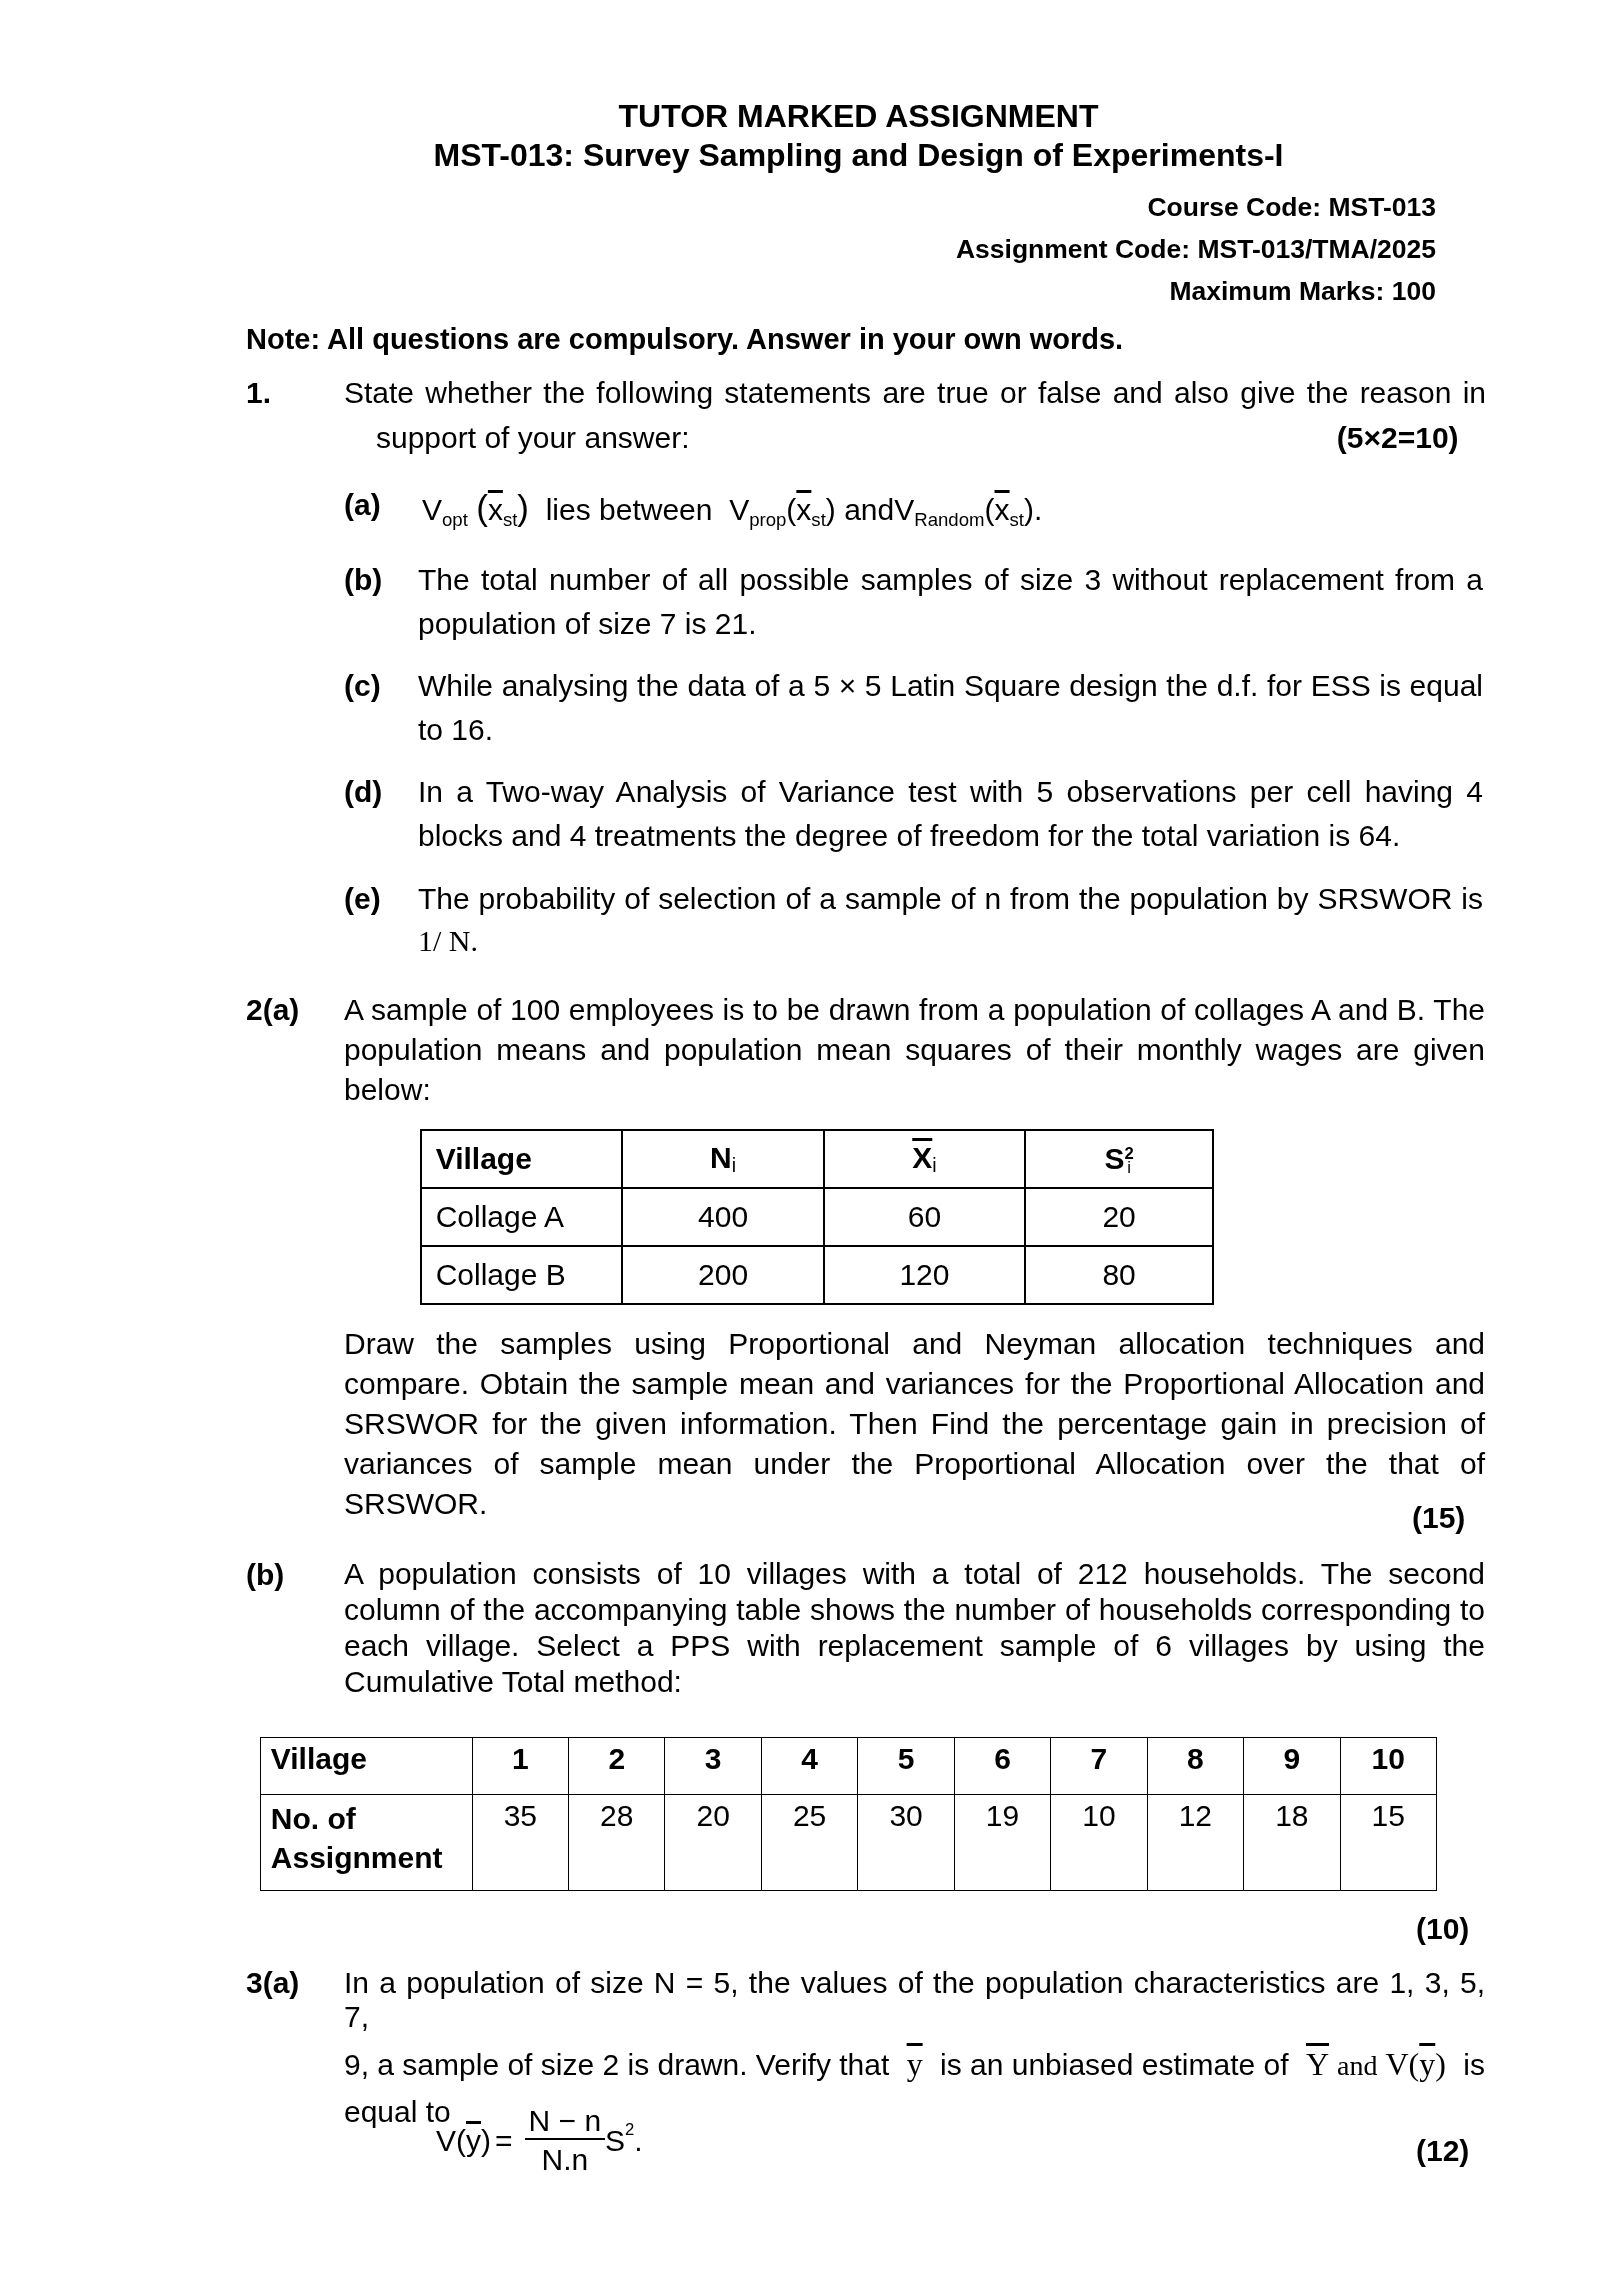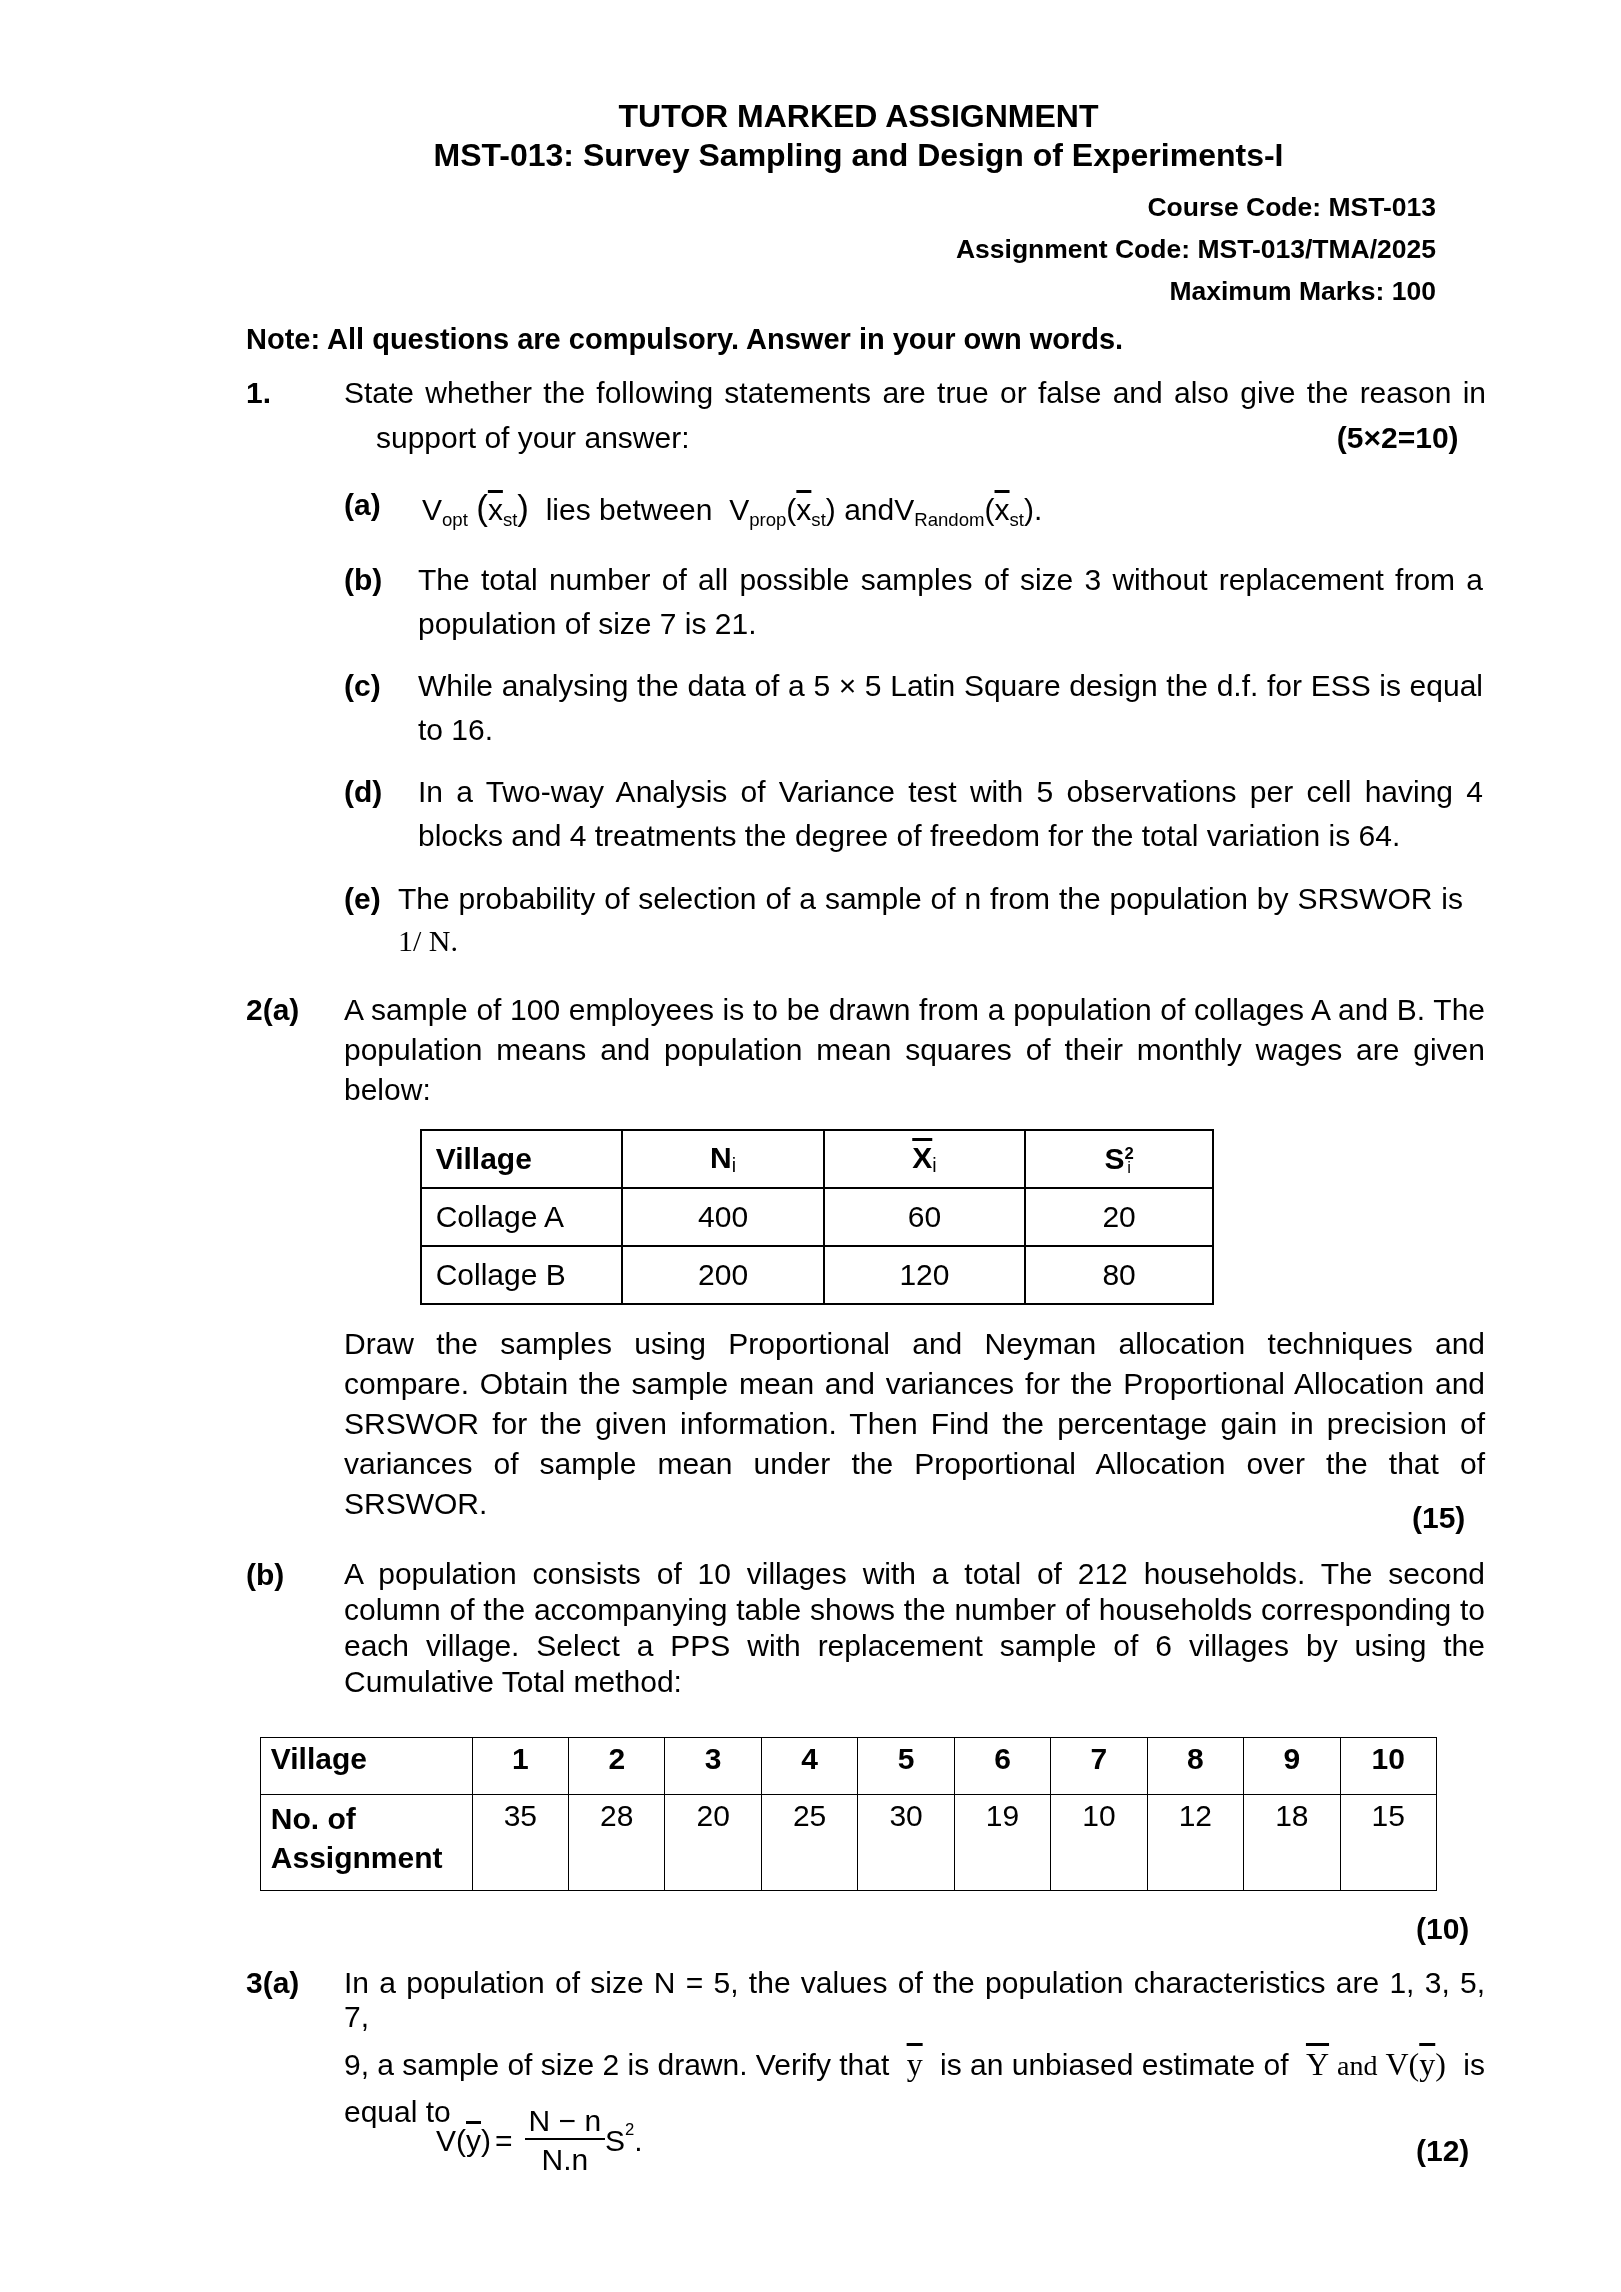--- a/index.html
+++ b/index.html
@@ -64,21 +64,21 @@
   <div style="margin-top:9.8px;">to 16.</div>
 </div>
 
 <div class="abs b" style="top:775px;left:296px;">(d)</div>
 <div class="abs" style="top:775px;left:370px;width:1065px;">
   <div style="text-align:justify;text-align-last:justify;">In a Two-way Analysis of Variance test with 5 observations per cell having 4</div>
   <div style="margin-top:9.8px;">blocks and 4 treatments the degree of freedom for the total variation is 64.</div>
 </div>
 
 <div class="abs b" style="top:882px;left:296px;">(e)</div>
-<div class="abs" style="top:882px;left:350px;width:1065px;">
+<div class="abs" style="top:882px;left:370px;width:1065px;">
   <div style="text-align:justify;text-align-last:justify;">The probability of selection of a sample of n from the population by SRSWOR is</div>
   <div class="serif" style="margin-top:7.8px;">1/ N.</div>
 </div>
 
 <div class="abs b" style="top:993px;left:198px;">2(a)</div>
 <div class="abs just para2" style="top:990px;left:296px;width:1141px;">A sample of 100 employees is to be drawn from a population of collages A and B. The population means and population mean squares of their monthly wages are given below:</div>
 
 <table class="t1" style="top:1129px;left:420px;width:794px;">
   <tbody>
       <tr>

